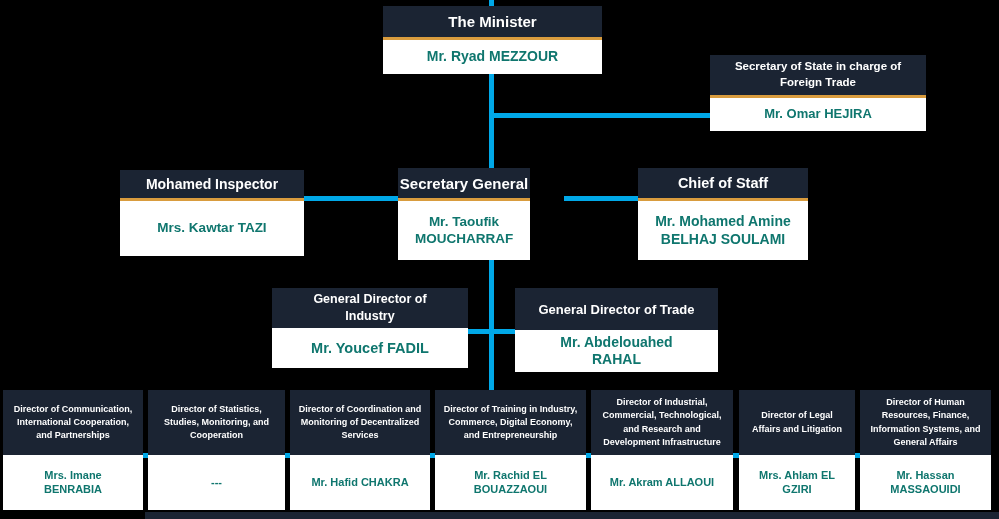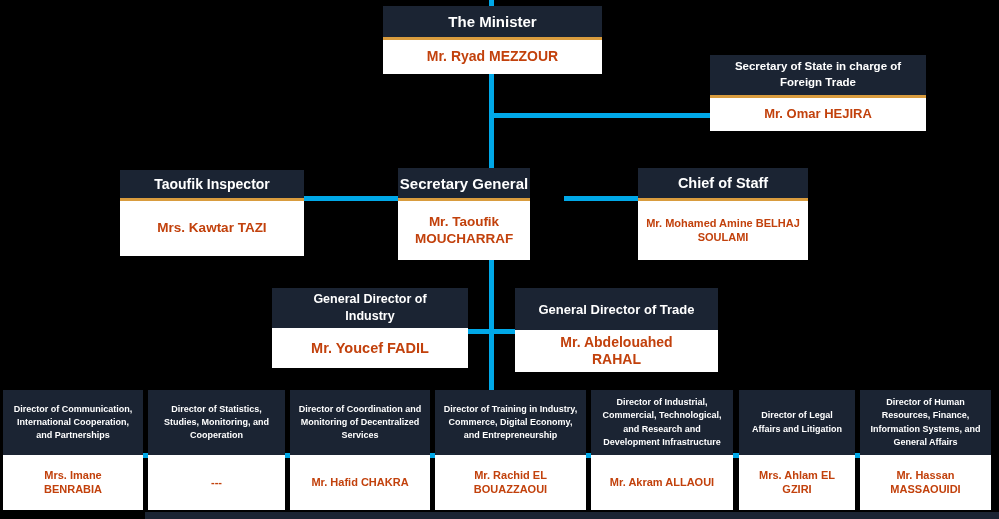--- a/index.html
+++ b/index.html
@@ -7,21 +7,21 @@
     width:999px;height:519px;position:relative;overflow:hidden;
     font-family:"Liberation Sans", sans-serif;
   }
   .node{position:absolute;display:flex;flex-direction:column;z-index:1;}
   .node-header{
     background:#1B2433;color:#FFFFFF;font-weight:bold;text-align:center;
     display:flex;align-items:center;justify-content:center;flex:0 0 auto;
   }
   .gold-rule{height:3px;background:#D99C3E;flex:0 0 auto;}
   .node-body{
-    background:#FFFFFF;color:#c2410c;font-weight:bold;text-align:center;
+    background:#FFFFFF;color:#0f766e;font-weight:bold;text-align:center;
     display:flex;align-items:center;justify-content:center;flex:1 1 auto;
     line-height:1.25;
   }
   .connector{position:absolute;background:#00A8E8;z-index:0;}
   
   #minister{left:383px;top:6px;width:219px;height:68px;}
   #minister .node-header{height:31px;font-size:15px;}
   #minister .node-body{font-size:14px;}
   
   #sec-state{left:710px;top:55px;width:216px;height:76px;}
@@ -29,21 +29,21 @@
   #sec-state .node-body{font-size:13px;}
   
   #inspector{left:120px;top:170px;width:184px;height:86px;}
   #inspector .node-header{height:28px;font-size:14px;}
   #inspector .node-body{font-size:13.5px;}
   #sec-general{left:398px;top:168px;width:132px;height:92px;}
   #sec-general .node-header{height:30px;font-size:15px;}
   #sec-general .node-body{font-size:13.5px;padding:0 22px;}
   #chief-staff{left:638px;top:168px;width:170px;height:92px;}
   #chief-staff .node-header{height:30px;font-size:14.5px;}
-  #chief-staff .node-body{font-size:11px;padding:0 6px;}
+  #chief-staff .node-body{font-size:14px;padding:0 6px;}
   
   #gd-industry{left:272px;top:288px;width:196px;height:80px;}
   #gd-industry .node-header{height:40px;font-size:12.5px;line-height:1.4;padding:0 40px;}
   #gd-industry .node-body{font-size:14.5px;}
   #gd-trade{left:515px;top:288px;width:203px;height:84px;}
   #gd-trade .node-header{height:42px;font-size:13px;padding:0 0;}
   #gd-trade .node-body{font-size:14px;padding:0 40px;}
   
   .dir{top:390px;height:120px;}
   .dir .node-header{height:65px;font-size:9px;line-height:1.45;padding:0 7px;}
@@ -85,21 +85,21 @@
   <div class="node-body">Mr. Ryad MEZZOUR</div>
 </div>
 
 <div class="node" id="sec-state">
   <div class="node-header">Secretary of State in charge of Foreign Trade</div>
   <div class="gold-rule"></div>
   <div class="node-body">Mr. Omar HEJIRA</div>
 </div>
 
 <div class="node" id="inspector">
-  <div class="node-header">Taoufik Inspector</div>
+  <div class="node-header">Mohamed Inspector</div>
   <div class="gold-rule"></div>
   <div class="node-body">Mrs. Kawtar TAZI</div>
 </div>
 
 <div class="node" id="sec-general">
   <div class="node-header">Secretary General</div>
   <div class="gold-rule"></div>
   <div class="node-body">Mr. Taoufik MOUCHARRAF</div>
 </div>
 

